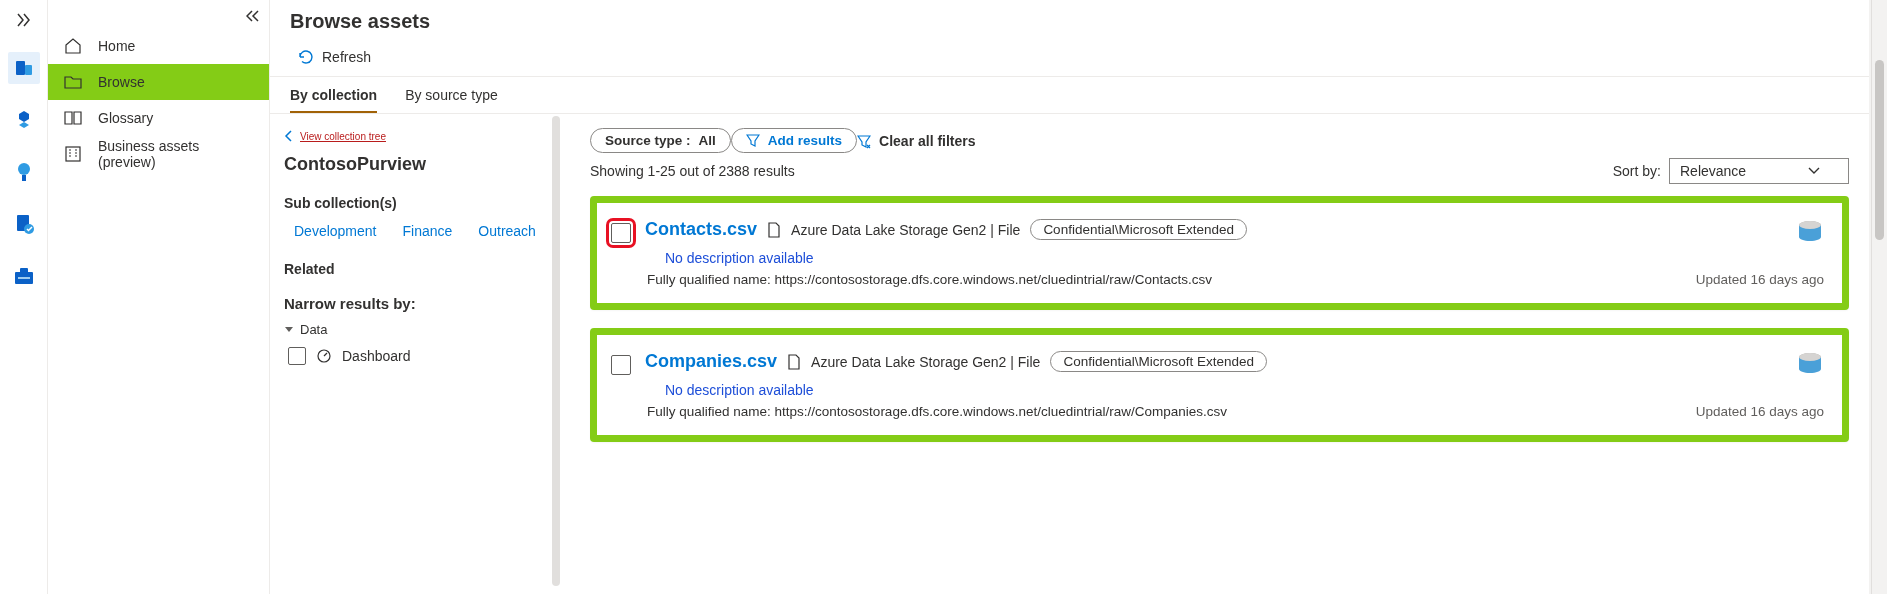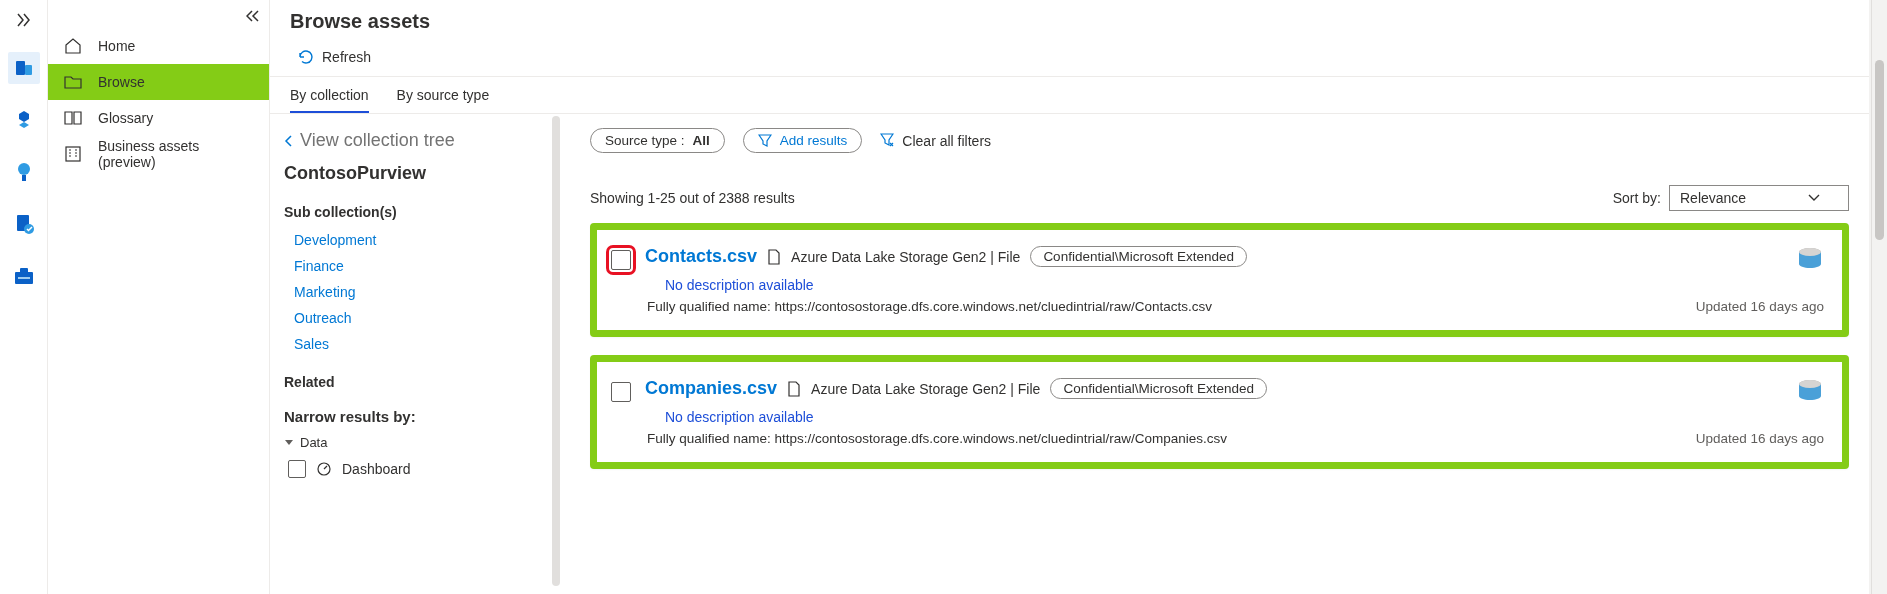--- a/index.html
+++ b/index.html
@@ -15,37 +15,37 @@
   .side-item { display:flex; align-items:center; gap:16px; height:36px; padding:0 16px; cursor:pointer; }
   .side-item.active { background:#84cc16; }
   .side-icon { width:18px; height:18px; display:flex; align-items:center; justify-content:center; color:#323130;}
   .main { flex:1; display:flex; flex-direction:column; min-width:0;}
   .page-header { padding:10px 20px 4px 20px; }
   .page-title { font-size:20px; font-weight:600; }
   .toolbar { display:flex; align-items:center; height:40px; padding:0 20px; border-bottom:1px solid #edebe9;}
   .refresh-btn { display:flex; align-items:center; gap:8px; cursor:pointer; padding:4px 8px;}
   .tabs { display:flex; gap:28px; padding:0 20px; border-bottom:1px solid #edebe9; }
   .tab { padding:10px 0 8px 0; cursor:pointer; font-size:14px; color:#323130;}
-  .tab.active { font-weight:400; border-bottom:2px solid #1d4ed8; }
+  .tab.active { font-weight:700; border-bottom:2px solid #a16207; }
   .content-row { flex:1; display:flex; min-height:0;}
   .coll-panel { width:290px; padding:16px 12px 16px 14px; border-right:none; overflow:hidden; position:relative;}
   .coll-panel::after{content:"";position:absolute;right:0;top:2px;bottom:8px;width:8px;background:#e1dfdd;border-radius:4px;}
-  .view-tree { display:flex; align-items:center; gap:6px; color:#737373; cursor:pointer; font-size:18px; margin-bottom:12px;}
+  .view-tree { display:flex; align-items:center; gap:6px; color:#b91c1c; cursor:pointer; font-size:10px; margin-bottom:12px;text-decoration:underline;}
   .coll-name { font-size:18px; font-weight:600; margin-bottom:20px;}
   .sub-head { font-weight:600; margin-bottom:10px; font-size:14px;}
-  .sub-list { display:flex; flex-direction:column; gap:6px; margin-bottom:20px;}
+  .sub-list { display:flex; flex-direction:row; gap:6px; margin-bottom:20px;}
   .sub-link { color:#0078d4; cursor:pointer; padding:2px 10px;}
   .narrow-head { font-weight:600; margin:18px 0 10px 0; font-size:15px;}
   .facet-group-title { display:flex; align-items:center; gap:6px; font-size:13px; margin-bottom:8px;}
   .facet-item { display:flex; align-items:center; gap:10px; padding:2px 0 2px 4px;}
   .facet-check { width:18px; height:18px; border:1px solid #605e5c; border-radius:2px; cursor:pointer;}
   .results { flex:1; padding:14px 20px 14px 30px; overflow:hidden; position:relative;}
-  .filter-row { display:flex; align-items:center; gap:18px; margin-bottom:32px;}
+  .filter-row { display:flex; align-items:center; margin-bottom:5px;font-weight:bold;}
   .pill { border:1px solid #8a8886; border-radius:16px; padding:4px 14px; cursor:pointer; display:flex; align-items:center; gap:8px; font-size:13.5px;}
-  .link-btn { color:#0078d4; display:flex; align-items:flex-start; gap:8px; cursor:pointer;}
+  .link-btn { color:#0078d4; display:flex; align-items:flex-end; gap:8px; cursor:pointer;}
   .link-btn.grey { color:#605e5c; }
   .meta-row { display:flex; justify-content:space-between; align-items:center; margin-bottom:12px; font-size:14px;}
   .sort-wrap { display:flex; align-items:center; gap:8px;}
   .sort-select { border:1px solid #8a8886; padding:4px 28px 4px 10px; min-width:180px; position:relative; cursor:pointer; display:flex; justify-content:space-between; align-items:center;}
   .card { border:7px solid #84cc16; border-radius:4px; padding:16px 18px 16px 14px; margin-bottom:18px; position:relative; display:flex; gap:14px; box-shadow:0 1px 2px rgba(0,0,0,0.04);}
   .card-check { width:20px; height:20px; border:1px solid #605e5c; border-radius:2px; cursor:pointer; margin-top:4px;}
   .card-check.hl { outline:3px solid #e81123; outline-offset:2px;}
   .card-body { flex:1; min-width:0;}
   .card-title-row { display:flex; align-items:center; gap:10px; flex-wrap:wrap;}
   .asset-name { color:#0078d4; font-size:18px; font-weight:600; cursor:pointer;}
@@ -170,21 +170,20 @@
         <svg width="10" height="12" viewBox="0 0 10 12">
             <path d="M7 1L2 6l5 5" stroke="#0078d4" stroke-width="1.5" fill="none"></path>
           </svg>
         <span>View collection tree</span>
       </div>
       <div class="coll-name">ContosoPurview</div>
       <div class="sub-head">Sub collection(s)</div>
       <div class="sub-list">
         <div class="sub-link">Development</div>
         <div class="sub-link">Finance</div>
-        <div class="sub-link">Marketing</div>
         <div class="sub-link">Outreach</div>
         <div class="sub-link">Sales</div>
       </div>
       <div class="sub-head">Related</div>
       <div class="narrow-head">Narrow results by:</div>
       <div class="facet-group-title">
         <svg width="10" height="8" viewBox="0 0 10 8">
             <path d="M1 1l4 5 4-5" fill="#605e5c"></path>
           </svg>
         <span>Data</span>

